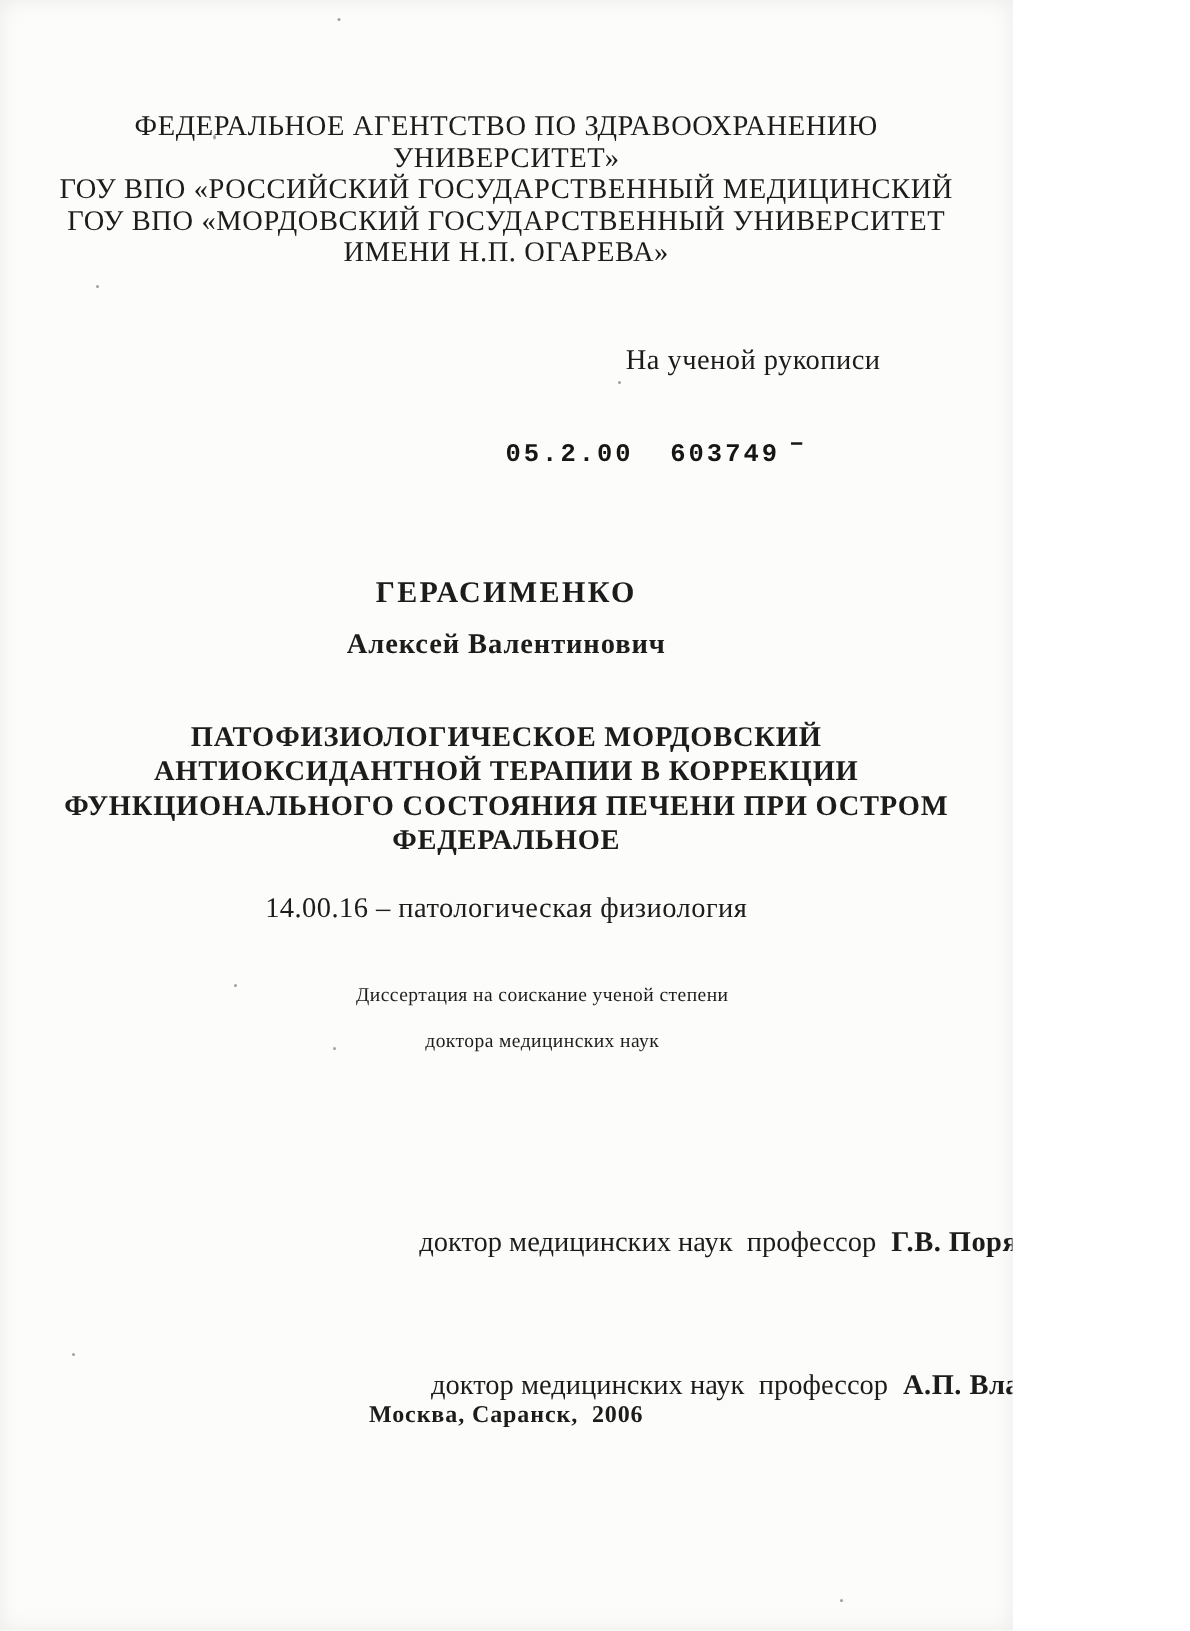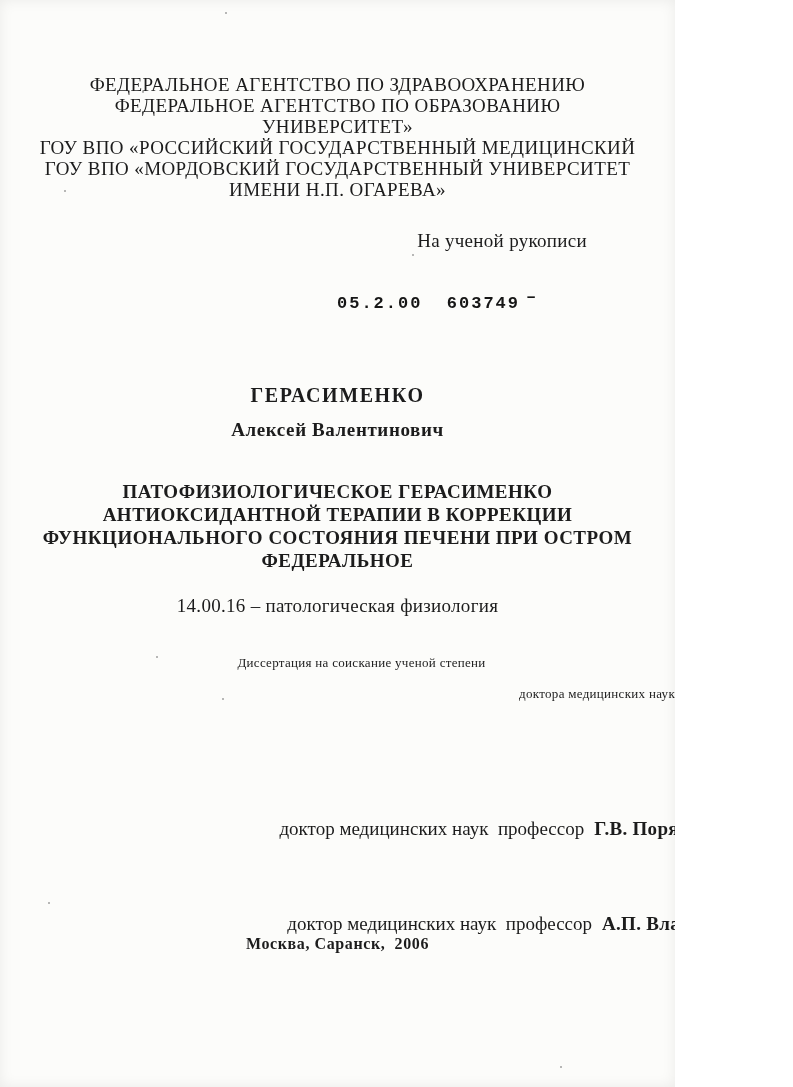--- a/index.html
+++ b/index.html
@@ -70,21 +70,21 @@
     letter-spacing: 0.3px;
   }
   .degree-block {
     position: absolute;
     top: 655px; left: 0; right: 0;
     text-align: center;
     font-size: 13px;
     letter-spacing: 0.3px;
     padding-left: 48px;
   }
-  .degree-line + .degree-line { margin-top: 15px; text-align: right; }
+  .degree-line + .degree-line { margin-top: 15px; }
   .consultants {
     position: absolute;
     top: 750px; left: 272px;
     width: 452px;
     text-align: center;
     font-size: 19px;
     line-height: 31.5px;
     white-space: pre;
   }
   .consultants .b { font-weight: bold; }
@@ -119,38 +119,37 @@
   .s11{ left: 225px; top: 12px;  width: 2px; height: 2px; }
   .s12{ left: 48px;  top: 902px; width: 2px; height: 2px; }
 </style>
 </head>
 <body>
 
 <div class="page">
 
   <div class="org-header">
     <div>ФЕДЕРАЛЬНОЕ АГЕНТСТВО ПО ЗДРАВООХРАНЕНИЮ</div>
-    <div>ФЕДЕРАЛЬНОЕ АГЕНТСТВО ПО ОБРАЗОВАНИЮ</div>
     <div>УНИВЕРСИТЕТ»</div>
     <div>ГОУ ВПО «РОССИЙСКИЙ ГОСУДАРСТВЕННЫЙ МЕДИЦИНСКИЙ</div>
     <div>ГОУ ВПО «МОРДОВСКИЙ ГОСУДАРСТВЕННЫЙ УНИВЕРСИТЕТ</div>
     <div>ИМЕНИ Н.П. ОГАРЕВА»</div>
   </div>
 
   <div class="manuscript-note">На ученой рукописи</div>
 
   <div class="stamp"><span>05.2.00  603749</span><span class="stamp-mark">–</span></div>
 
   <div class="author-block">
     <div class="author-surname">ГЕРАСИМЕНКО</div>
     <div class="author-given">Алексей Валентинович</div>
   </div>
 
   <div class="title-block">
-    <div>ПАТОФИЗИОЛОГИЧЕСКОЕ ГЕРАСИМЕНКО</div>
+    <div>ПАТОФИЗИОЛОГИЧЕСКОЕ МОРДОВСКИЙ</div>
     <div>АНТИОКСИДАНТНОЙ ТЕРАПИИ В КОРРЕКЦИИ</div>
     <div>ФУНКЦИОНАЛЬНОГО СОСТОЯНИЯ ПЕЧЕНИ ПРИ ОСТРОМ</div>
     <div>ФЕДЕРАЛЬНОЕ</div>
   </div>
 
   <div class="specialty">14.00.16 – патологическая физиология</div>
 
   <div class="degree-block">
     <div class="degree-line">Диссертация на соискание ученой степени</div>
     <div class="degree-line">доктора медицинских наук</div>

